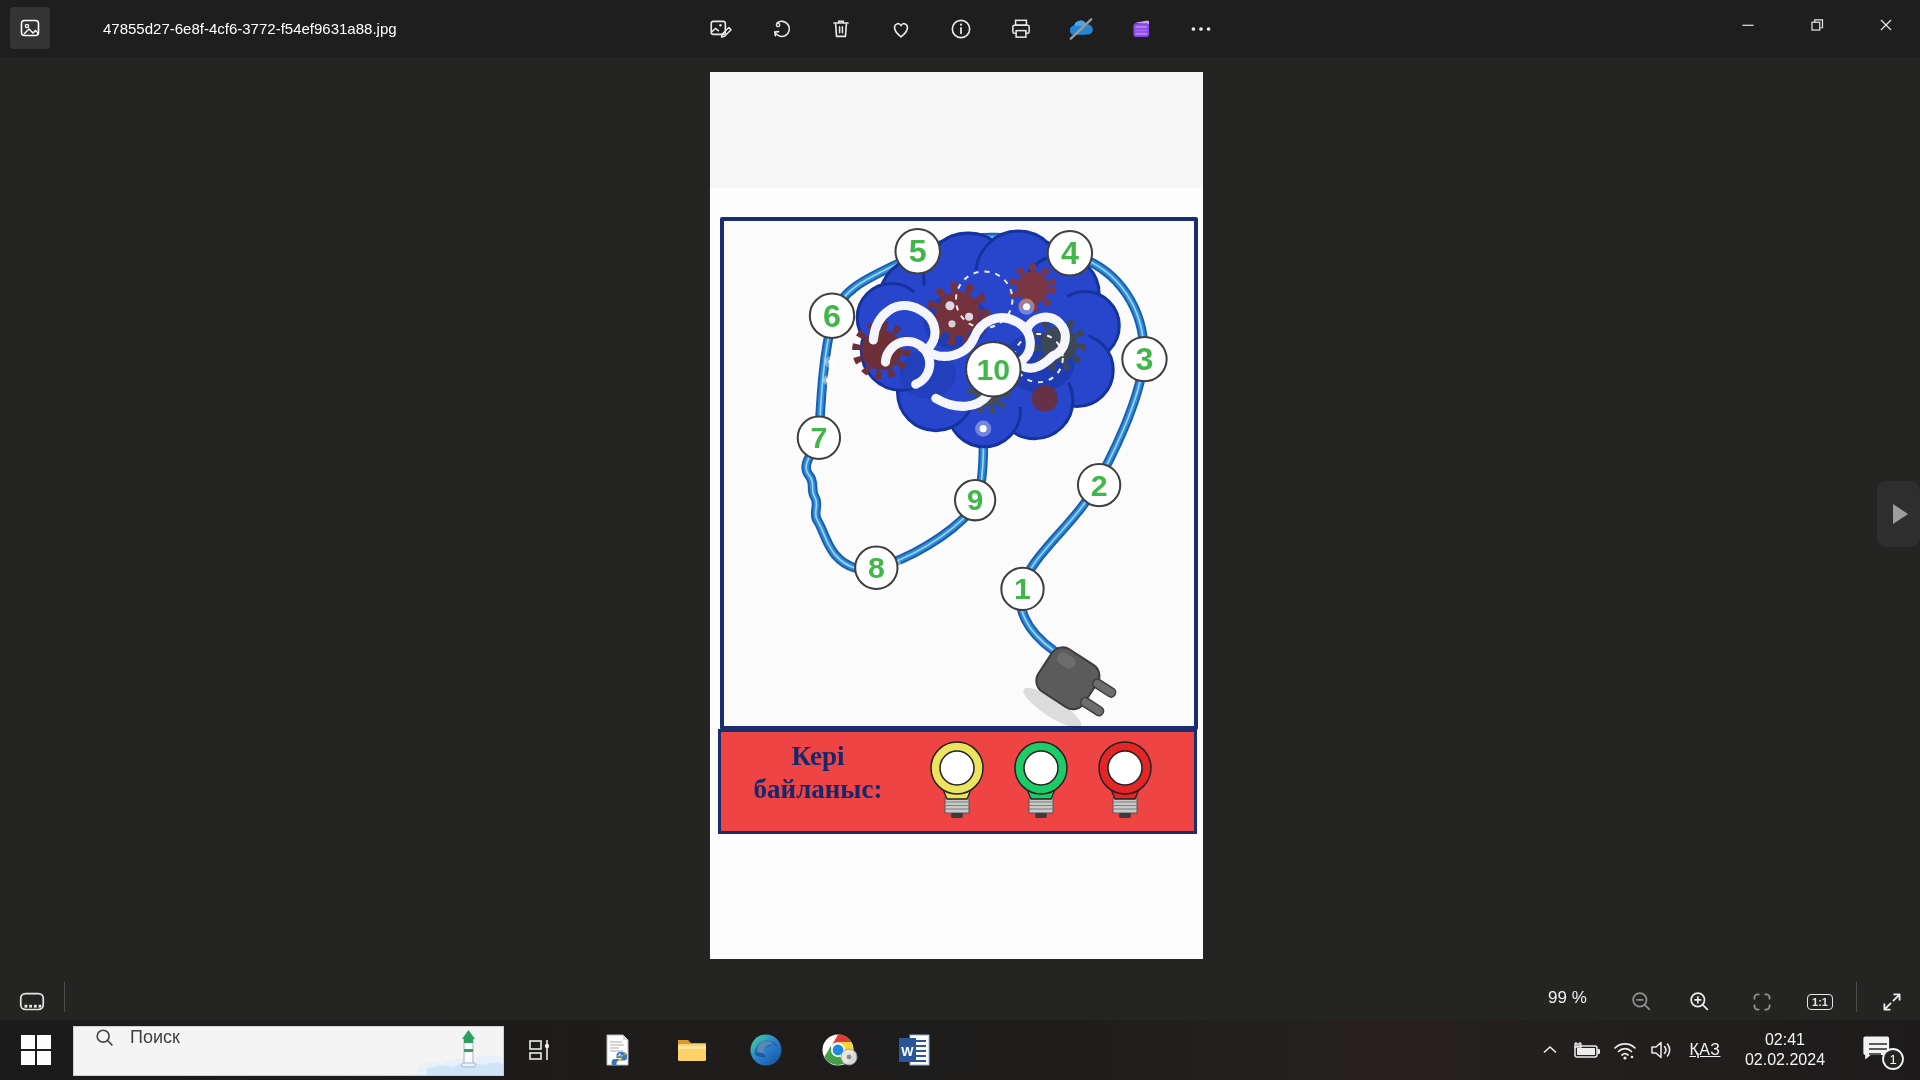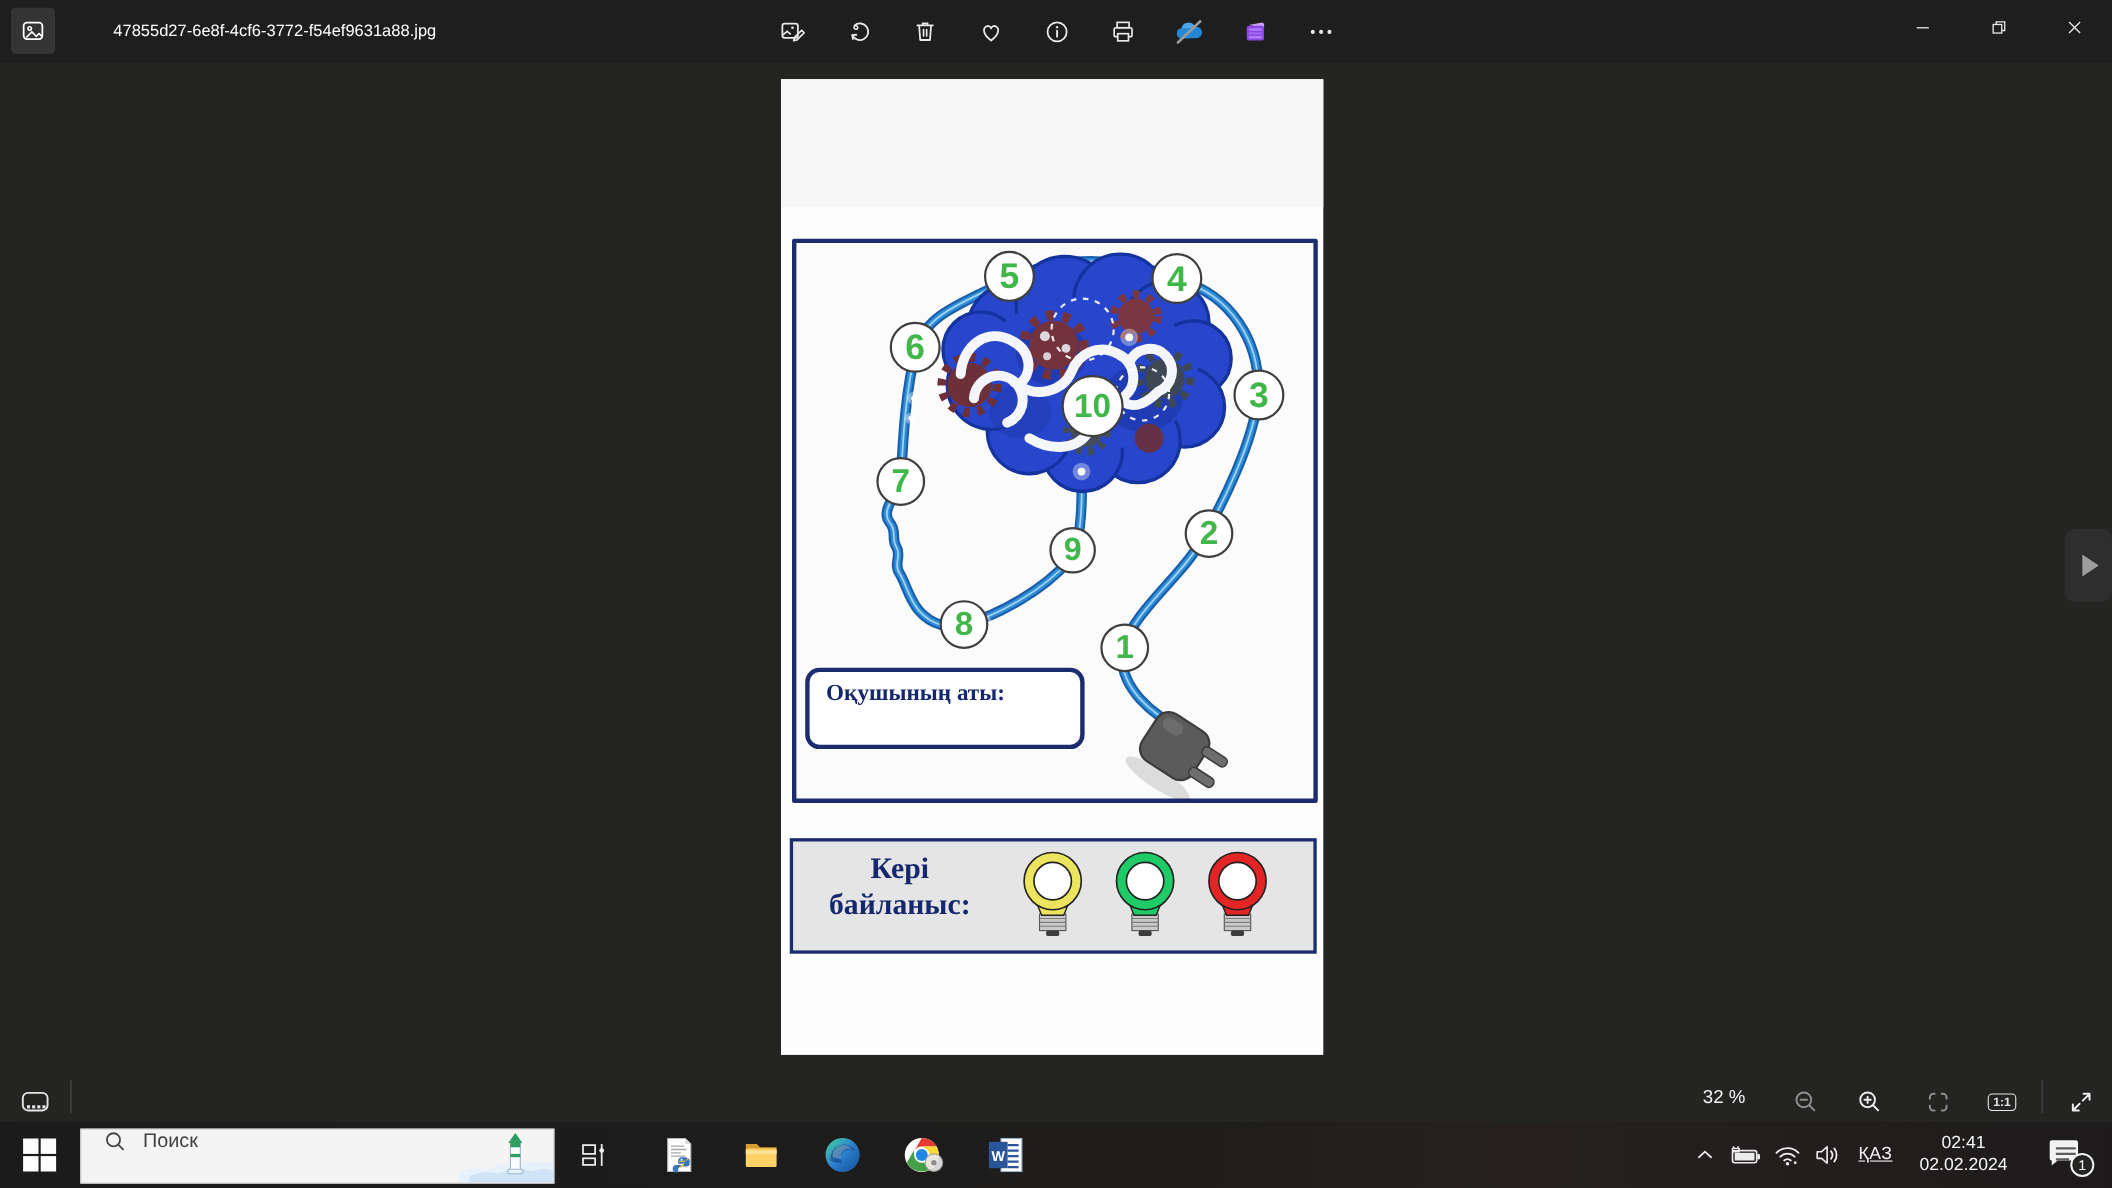--- a/index.html
+++ b/index.html
@@ -16,21 +16,21 @@
   #wctrls{right:0;top:0;height:50px;display:flex;}
   .wbtn{width:69px;height:50px;display:flex;align-items:center;justify-content:center;}
   
   #canvas{left:0;top:57px;width:1920px;height:963px;background:#242423;}
   #photo{left:710px;top:15px;width:493px;height:887px;background:#fdfdfe;}
   #photo-topband{left:0;top:0;width:493px;height:116px;background:#f6f6f7;}
   #posterbox{left:10px;top:145px;width:470px;height:505px;border:4px solid #1b2d6e;background:#fbfbfc;border-radius:2px;}
   #cable-svg{position:absolute;left:0;top:0;width:100%;height:100%;}
   #namebox{left:8px;top:386px;width:246px;height:66px;border:4px solid #1b2d6e;border-radius:13px;background:#ffffff;}
   #namebox .lbl{padding:6px 8px 0 15px;font-family:"Liberation Serif",serif;font-weight:bold;font-size:21px;color:#15286e;}
-  #feedbackbox{left:8px;top:690px;width:473px;height:99px;border:3px solid #1b2d6e;background:#e5e5e5;}
+  #feedbackbox{left:8px;top:657px;width:473px;height:99px;border:3px solid #1b2d6e;background:#ef4444;}
   #fb-label{left:12px;top:8px;width:170px;text-align:center;font-family:"Liberation Serif",serif;
     font-weight:bold;font-size:27px;line-height:1.22;color:#15286e;}
   .bulb{position:absolute;top:7px;width:58px;height:84px;}
   #nextbtn{left:1877px;top:424px;width:43px;height:66px;background:#2e2e2e;border-radius:9px;
     display:flex;align-items:center;justify-content:center;}
   #nextbtn .tri{width:0;height:0;border-left:15px solid #9d9d9d;border-top:10px solid transparent;border-bottom:10px solid transparent;margin-left:4px;}
   
   #statusbar{left:0;top:918px;width:1920px;height:45px;}
   .sep{width:1px;height:30px;background:#4d4d4d;position:absolute;top:7px;}
   .sbtn{position:absolute;top:8px;width:40px;height:38px;display:flex;align-items:center;justify-content:center;}
@@ -276,23 +276,20 @@
               <circle cx="249" cy="277" r="20" fill="#ffffff" stroke="#3f3f3f" stroke-width="2"></circle>
               <text x="249" y="277" text-anchor="middle" dominant-baseline="central" fill="#41b649" font-family="Liberation Sans, sans-serif" font-weight="bold" font-size="29">9</text>
             </g>
             <g>
               <circle cx="267" cy="147" r="27" fill="#ffffff" stroke="#3f3f3f" stroke-width="2"></circle>
               <text x="267" y="147" text-anchor="middle" dominant-baseline="central" fill="#41b649" font-family="Liberation Sans, sans-serif" font-weight="bold" font-size="30">10</text>
             </g>
           </g>
       </svg>
 
-      <div id="namebox" class="abs">
-        <div class="lbl">Оқушының аты:</div>
-      </div>
     </div>
 
     <div id="feedbackbox" class="abs">
       <div id="fb-label" class="abs">
         <div>Кері</div>
         <div>байланыс:</div>
       </div>
       <div id="bulbs">
           <div class="bulb" style="left: 207px;"><svg width="58" height="84" viewBox="0 0 58 84">
               <rect x="17" y="59" width="24" height="15" fill="#c9c9c9" stroke="#555" stroke-width="1"></rect>
@@ -331,21 +328,21 @@
       <svg width="30" height="30" viewBox="0 0 32 32">
         <rect x="4" y="7" width="24" height="17" rx="5" fill="none" stroke="#e6e6e6" stroke-width="1.8"></rect>
         <rect x="8" y="19" width="3" height="3" fill="#e6e6e6"></rect>
           <rect x="13" y="19" width="3" height="3" fill="#e6e6e6"></rect>
         <rect x="18" y="19" width="3" height="3" fill="#e6e6e6"></rect>
           <rect x="23" y="19" width="3" height="3" fill="#e6e6e6"></rect>
       </svg>
     </div>
     <div class="sep" style="left:64px;"></div>
 
-    <div id="zoomlabel">32 %</div>
+    <div id="zoomlabel">99 %</div>
     <div class="sbtn" style="left:1622px;">
       <svg width="26" height="26" viewBox="0 0 24 24">
         <circle cx="10" cy="10" r="6.2" fill="none" stroke="#8f8f8f" stroke-width="1.6"></circle>
         <path d="M14.8 14.8 l4 4 M7.3 10 h5.4" stroke="#8f8f8f" stroke-width="1.6" stroke-linecap="round"></path>
       </svg>
     </div>
     <div class="sbtn" style="left:1680px;">
       <svg width="26" height="26" viewBox="0 0 24 24">
         <circle cx="10" cy="10" r="6.2" fill="none" stroke="#ececec" stroke-width="1.6"></circle>
         <path d="M14.8 14.8 l4 4 M7.3 10 h5.4 M10 7.3 v5.4" stroke="#ececec" stroke-width="1.6" stroke-linecap="round"></path>

